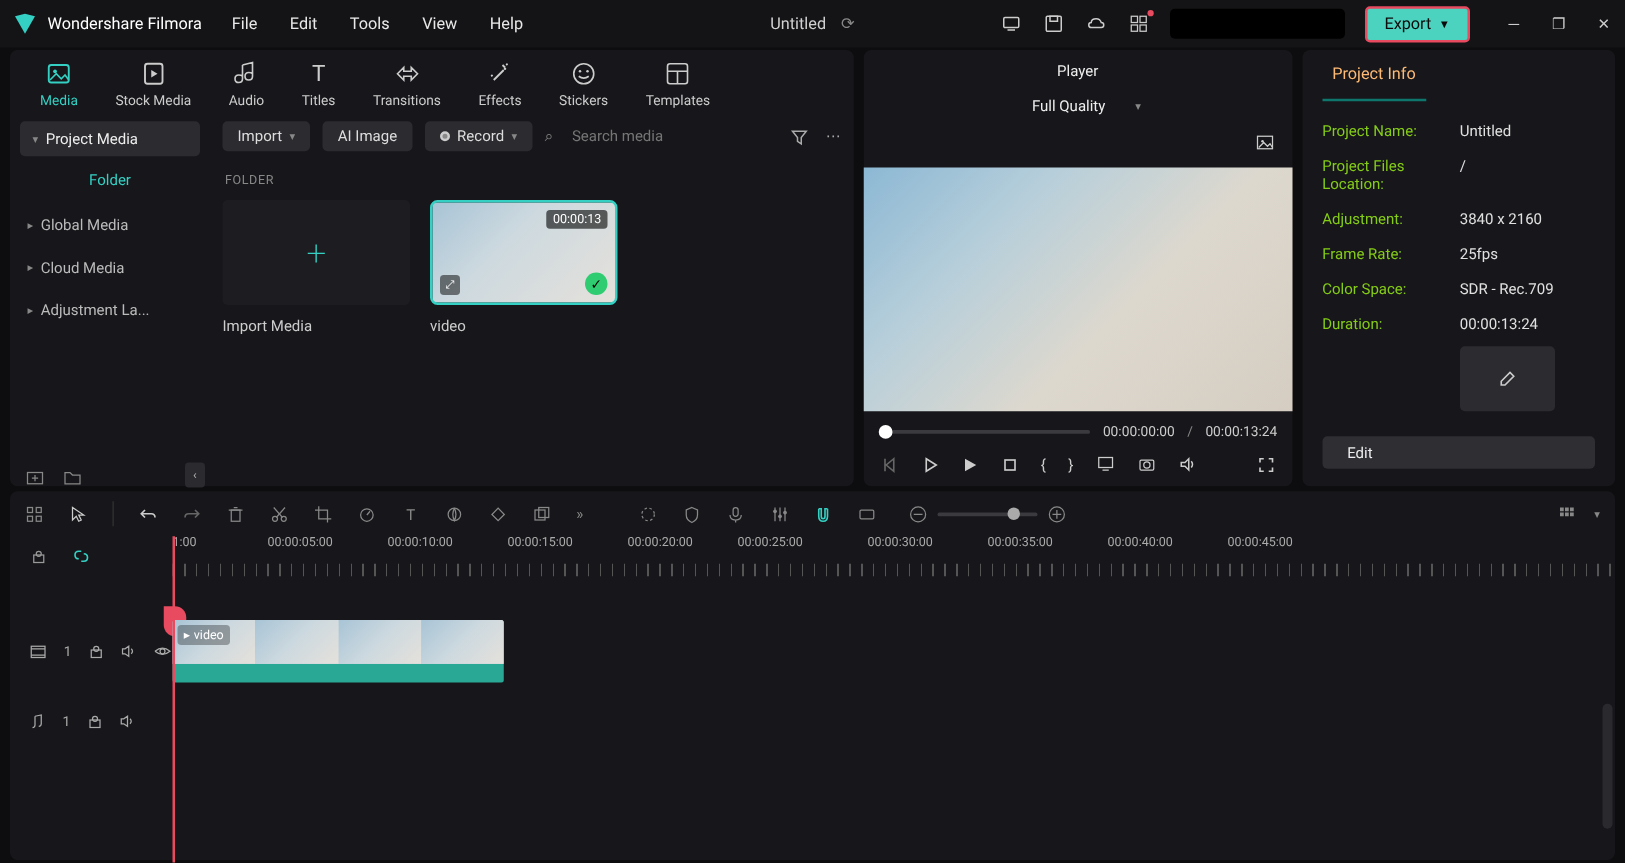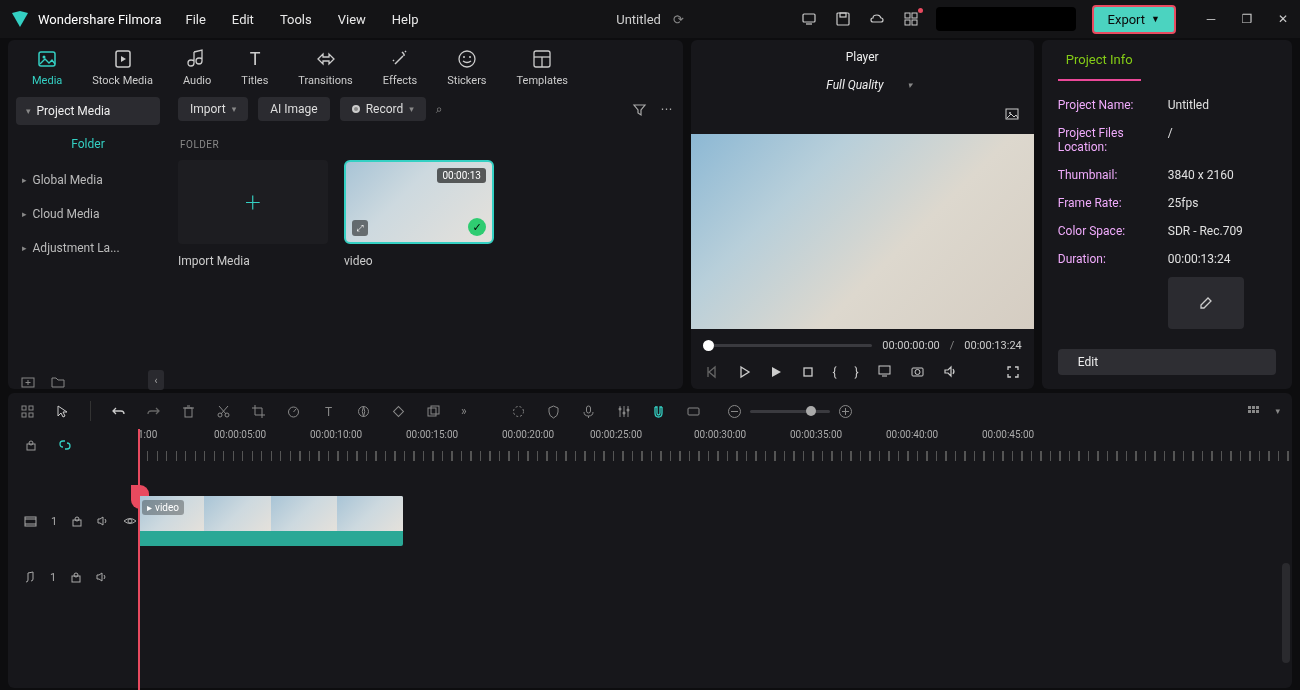--- a/index.html
+++ b/index.html
@@ -42,34 +42,34 @@
 .thumb-box.add-box { }
 .plus-icn { color:#34d0c3; font-size:28px; font-weight:200;}
 .thumb-box.video-thumb { background: linear-gradient(135deg, #a8c4d6 0%, #cdd9df 40%, #e5e1db 100%); border: 2px solid #34d0c3; border-radius:6px;padding-left:40px;}
 .dur-badge { position:absolute; top:6px; right:6px; background:rgba(0,0,0,0.6); color:#fff; font-size:10px; padding:2px 5px; border-radius:3px;}
 .check-badge { position:absolute; bottom:6px; right:6px; width:18px; height:18px; background:#2fcc71; border-radius:50%; display:flex;align-items:center;justify-content:center; color:#000; font-size:11px;}
 .media-corner-icon{ position:absolute; bottom:6px; left:6px; width:16px; height:16px; background:rgba(0,0,0,0.5); border-radius:3px; display:flex;align-items:center;justify-content:center;color:#fff;font-size:9px;}
 .card-label { color:#ccc; font-size:12px; margin-top:10px;}
 .player-pane { width: 346px; background:#17171b; border-radius:6px; margin:2px 4px; display:flex; flex-direction:column;}
 .player-head { display:flex; align-items:center; gap:14px; padding:10px 14px;flex-direction:column;}
 .player-label { color:#eee; font-size:12px;}
-.quality-dd { background:transparent; color:#eee; font-size:12px; margin-left:14px; display:flex; align-items:center; gap:24px;font-style:italic;}
+.quality-dd { background:transparent; color:#eee; font-size:12px; margin-left:14px; display:flex; align-items:center; gap:24px;}
 .pp-topright { margin-left:auto; color:#ccc;}
 .player-preview { flex:1; margin:2px 0 4px 0; background: linear-gradient(135deg, #8cb8d4 0%, #b8cfda 30%, #ddd8ce 60%, #d5cdc2 100%); position:relative;}
 .player-time-row { display:flex; align-items:center; padding:6px 12px; gap:10px;}
 .time-track { flex:1; height:3px; background:#3a3a3f; border-radius:2px; position:relative;}
 .time-knob { position:absolute; left:0; top:-4px; width:11px; height:11px; background:#fff; border-radius:50%;}
 .time-txt { color:#ccc; font-size:11px;}
 .time-sep { color:#888; font-size:11px;}
 .player-ctrls { display:flex; align-items:center; gap:18px; padding:6px 14px 10px 14px; color:#ccc;}
 .pc-icon { cursor:pointer; display:flex;}
 .right-pane { width: 252px; background:#17171b; border-radius:6px; margin:2px 8px 2px 4px; padding:0 16px;}
-.info-tab { display:inline-block; padding:12px 8px; color:#84cc16; border-bottom:2px solid #ec4899; font-size:13px; margin-bottom:10px;}
+.info-tab { display:inline-block; padding:12px 8px; color:#fdba74; border-bottom:2px solid #0f766e; font-size:13px; margin-bottom:10px;}
 .info-row { display:flex; padding:7px 0; font-size:12px;}
-.info-key { width:110px; color:#f0abfc;}
+.info-key { width:110px; color:#84cc16;}
 .info-val { color:#e0e0e0;}
 .thumb-edit-box { width:76px; height:52px; background:#2b2b30; border-radius:4px; margin-left:110px; margin-top:4px; display:flex;align-items:center;justify-content:center;}
 .edit-btn { display:block; margin:20px auto 0 auto; background:#2e2e33; color:#eee; padding:6px 20px; border-radius:4px; font-size:12px; cursor:pointer;}
 .timeline-pane { height: 295px; margin:2px 8px; background:#17171b; border-radius:6px; position:relative;}
 .tl-toolbar { display:flex; align-items:center; padding:8px 12px; gap:20px;}
 .tl-sep { width:1px; height:20px; background:#333;}
 .tl-icon { color:#888; cursor:pointer;}
 .tl-icon.accent { color:#34d0c3;}
 .tl-zoom { display:flex; align-items:center; gap:8px; margin-left:6px;}
 .zoom-track { width:80px; height:3px; background:#3a3a3f; border-radius:2px; position:relative;}
@@ -276,20 +276,21 @@
             </div>
           <div class="tb-btn">
               <span>AI Image</span>
             </div>
           <div class="tb-btn">
               <span class="rec-dot"></span>
               <span>Record</span>
               <span class="chev">▾</span>
             </div>
           <span style="color:#888">⌕</span>
+          <input class="search-input" placeholder="Search media" style="">
           <div class="tb-icons-right">
             <span>
                 <svg width="15" height="15" viewBox="0 0 15 15">
                   <path d="M2 3 L13 3 L9 8 L9 13 L6 11 L6 8 Z" fill="none" stroke="#aaa" stroke-width="1.2"></path>
                 </svg>
               </span>
             <span>⋯</span>
           </div>
         </div>
         <div class="folder-header">FOLDER</div>
@@ -389,21 +390,21 @@
     <div class="info-tab">Project Info</div>
     <div class="info-row">
         <span class="info-key">Project Name:</span>
         <span class="info-val">Untitled</span>
       </div>
     <div class="info-row">
         <span class="info-key">Project Files Location:</span>
         <span class="info-val">/</span>
       </div>
     <div class="info-row">
-        <span class="info-key">Thumbnail:</span>
+        <span class="info-key">Adjustment:</span>
         <span class="info-val">3840 x 2160</span>
       </div>
     <div class="info-row">
         <span class="info-key">Frame Rate:</span>
         <span class="info-val">25fps</span>
       </div>
     <div class="info-row">
         <span class="info-key">Color Space:</span>
         <span class="info-val">SDR - Rec.709</span>
       </div>

